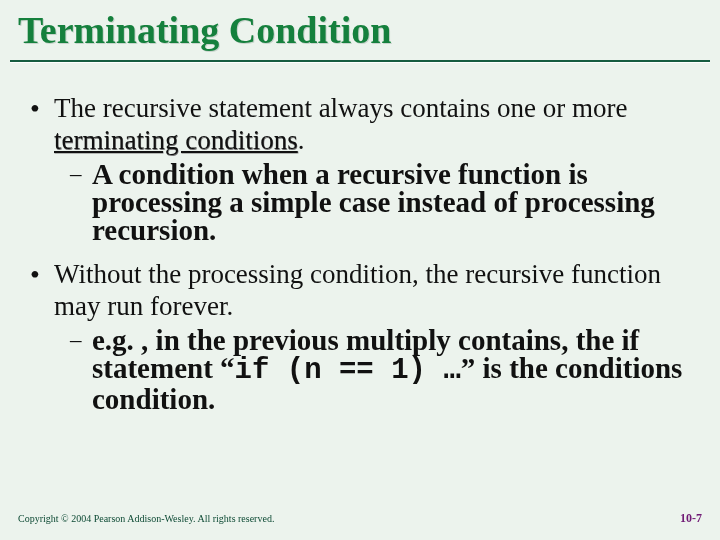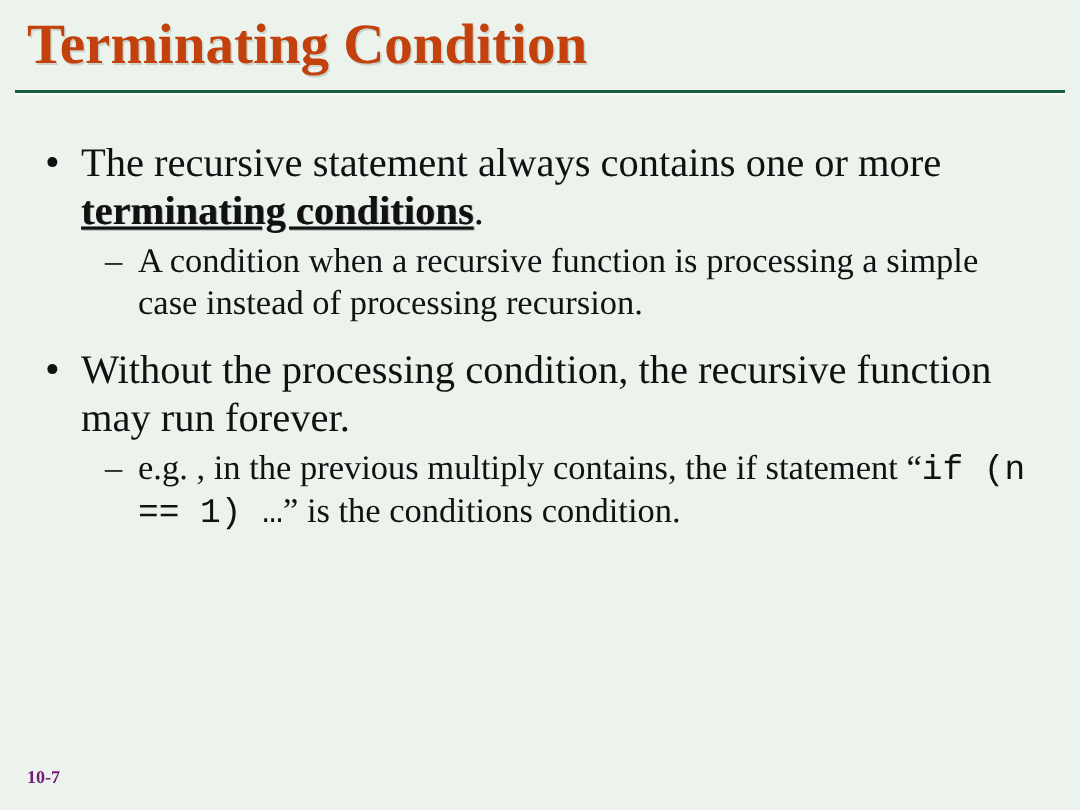--- a/index.html
+++ b/index.html
@@ -10,21 +10,21 @@
     font-family: "Times New Roman", Times, serif;
     position: relative;
     overflow: hidden;
   }
   .title-wrap {
     padding: 8px 18px 4px 18px;
   }
   .title {
     font-size: 38px;
     font-weight: bold;
-    color: #c2410c;
+    color: #15803d;
     text-shadow: 1px 1px 0 #c8d4cc;
   }
   .hr {
     margin: 4px 10px 0 10px;
     height: 2px;
     background: #165c40;
     box-shadow: 0 1px 0 #ffffff;
   }
   .content {
     padding: 30px 30px 0 30px;
@@ -39,37 +39,38 @@
     line-height: 34px;
     width: 24px;
     flex: 0 0 24px;
     text-align: left;
   }
   .bullet .txt {
     font-size: 27px;
     line-height: 32px;
   }
   .bold-under {
-    font-weight: bold;
+    font-weight: normal;
     text-decoration: underline;
     text-shadow: 0.5px 0.5px 0 #777;
   }
   .sub {
     display: flex;
     margin: 2px 0 14px 40px;
   }
   .sub .dash {
     font-size: 23px;
     line-height: 28px;
     width: 22px;
     flex: 0 0 22px;
   }
   .sub .txt {
-    font-size: 23px;
+    font-size: 29px;
     line-height: 28px;
+    font-weight: bold;
   }
   .code {
     font-family: "Courier New", Courier, monospace;
   }
   .footer {
     position: absolute;
     bottom: 14px;
     left: 18px;
     right: 18px;
     display: flex;
@@ -116,14 +117,15 @@
   <div class="sub">
     <div class="dash">–</div>
     <div class="txt">
       <span>e.g. , in the previous multiply contains, the if statement “</span><span class="code">if (n == 1) …</span><span>” is the conditions condition.</span>
     </div>
   </div>
 
 </div>
 
 <div class="footer">
+  <div class="copyright">Copyright © 2004 Pearson Addison-Wesley. All rights reserved.</div>
   <div class="pagenum">10-7</div>
 </div>
 
 </body></html>

